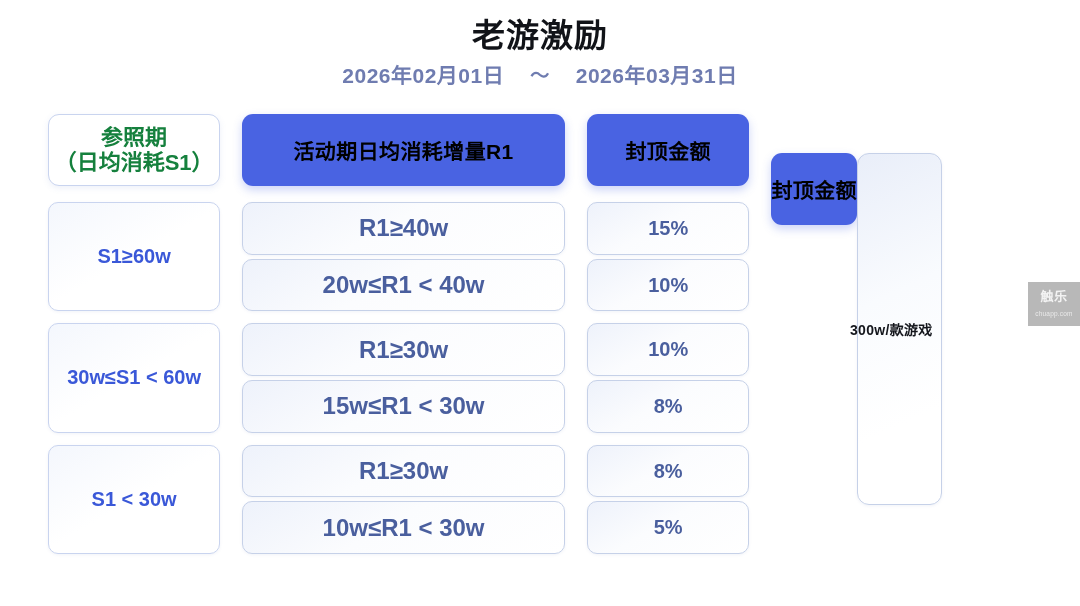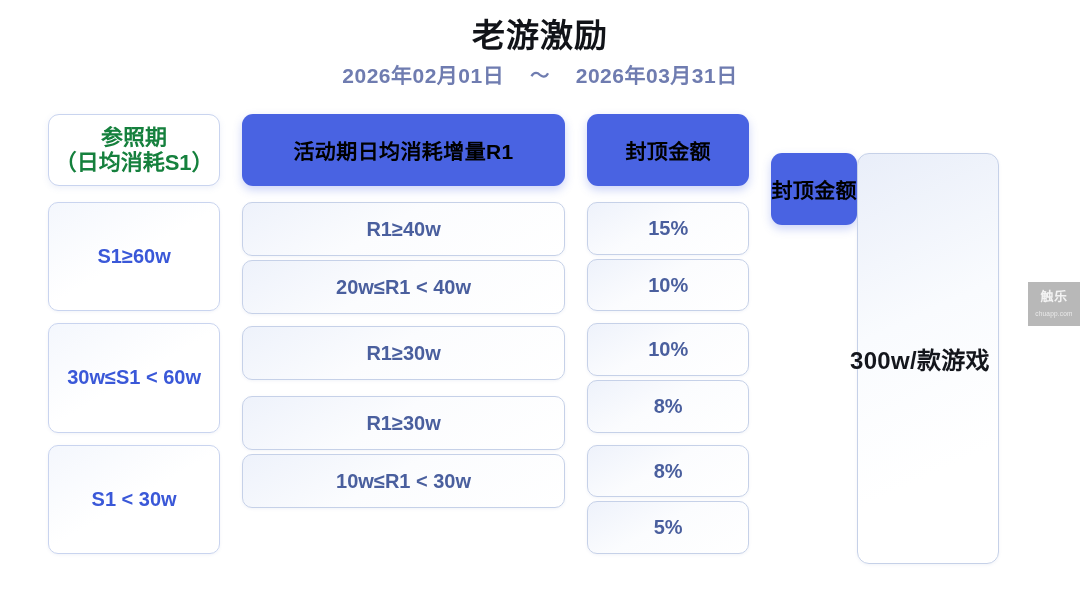--- a/index.html
+++ b/index.html
@@ -126,33 +126,33 @@
     color: #3a58d8;
     background: linear-gradient(150deg, #f4f7fd 0%, #ffffff 50%, #ffffff 100%);
     border-color: #c9d4ef;
   }
   .gap-group { height: 12px; flex: 0 0 auto; }
   .gap-inner { height: 4px;  flex: 0 0 auto; }
 
   
   .cell-r1 {
     height: 54px;
-    font-size: 20px;
+    font-size: 24px;
     color: #4a5f9e;
   }
   .cell-pct {
     height: 54px;
     font-size: 20px;
     color: #4a5f9e;
   }
 
   
   .cell-cap {
-    height: 411px;
-    font-size: 24px;
+    height: 352px;
+    font-size: 14px;
     color: #14161c;
     border-radius: 12px;
     align-items: center;
     justify-content: center;
     background: linear-gradient(155deg, #e9eef9 0%, #f9fbfe 40%, #ffffff 75%, #ffffff 100%);
     border-color: #c6d1e8;
   }
   .cap-text {
     display: block;
     transform: translateX(-8px);
@@ -224,20 +224,21 @@
       <div class="hdr hdr-solid">活动期日均消耗增量R1</div>
       <div class="hdr-gap"></div>
 
       <div class="cell cell-r1">R1≥40w</div>
       <div class="gap-inner"></div>
       <div class="cell cell-r1">20w≤R1 &lt; 40w</div>
       <div class="gap-group"></div>
 
       <div class="cell cell-r1">R1≥30w</div>
       <div class="gap-inner"></div>
+      <div class="cell cell-r1">15w≤R1 &lt; 30w</div>
       <div class="gap-group"></div>
 
       <div class="cell cell-r1">R1≥30w</div>
       <div class="gap-inner"></div>
       <div class="cell cell-r1">10w≤R1 &lt; 30w</div>
     </div>
 
     <div class="col-pct">
       <div class="hdr hdr-solid">封顶金额</div>
       <div class="hdr-gap"></div>

